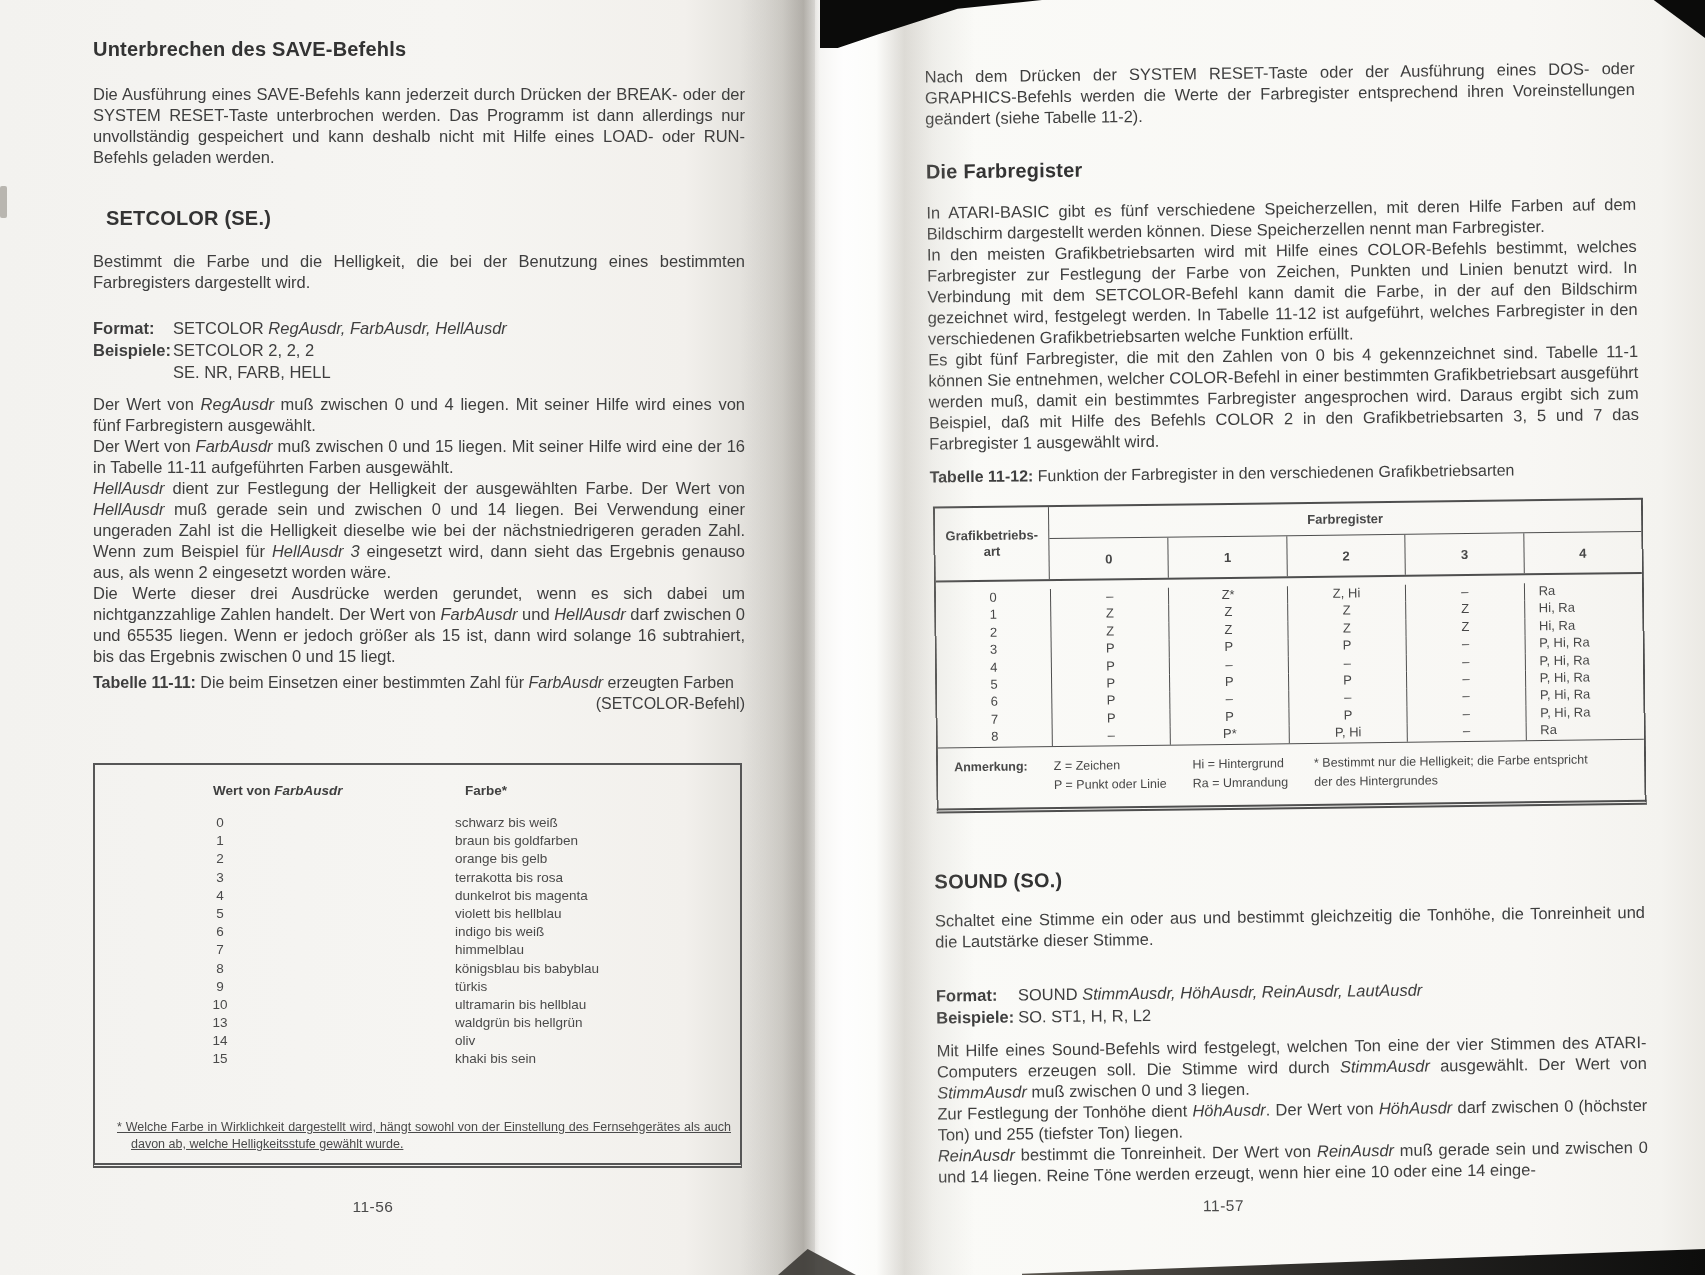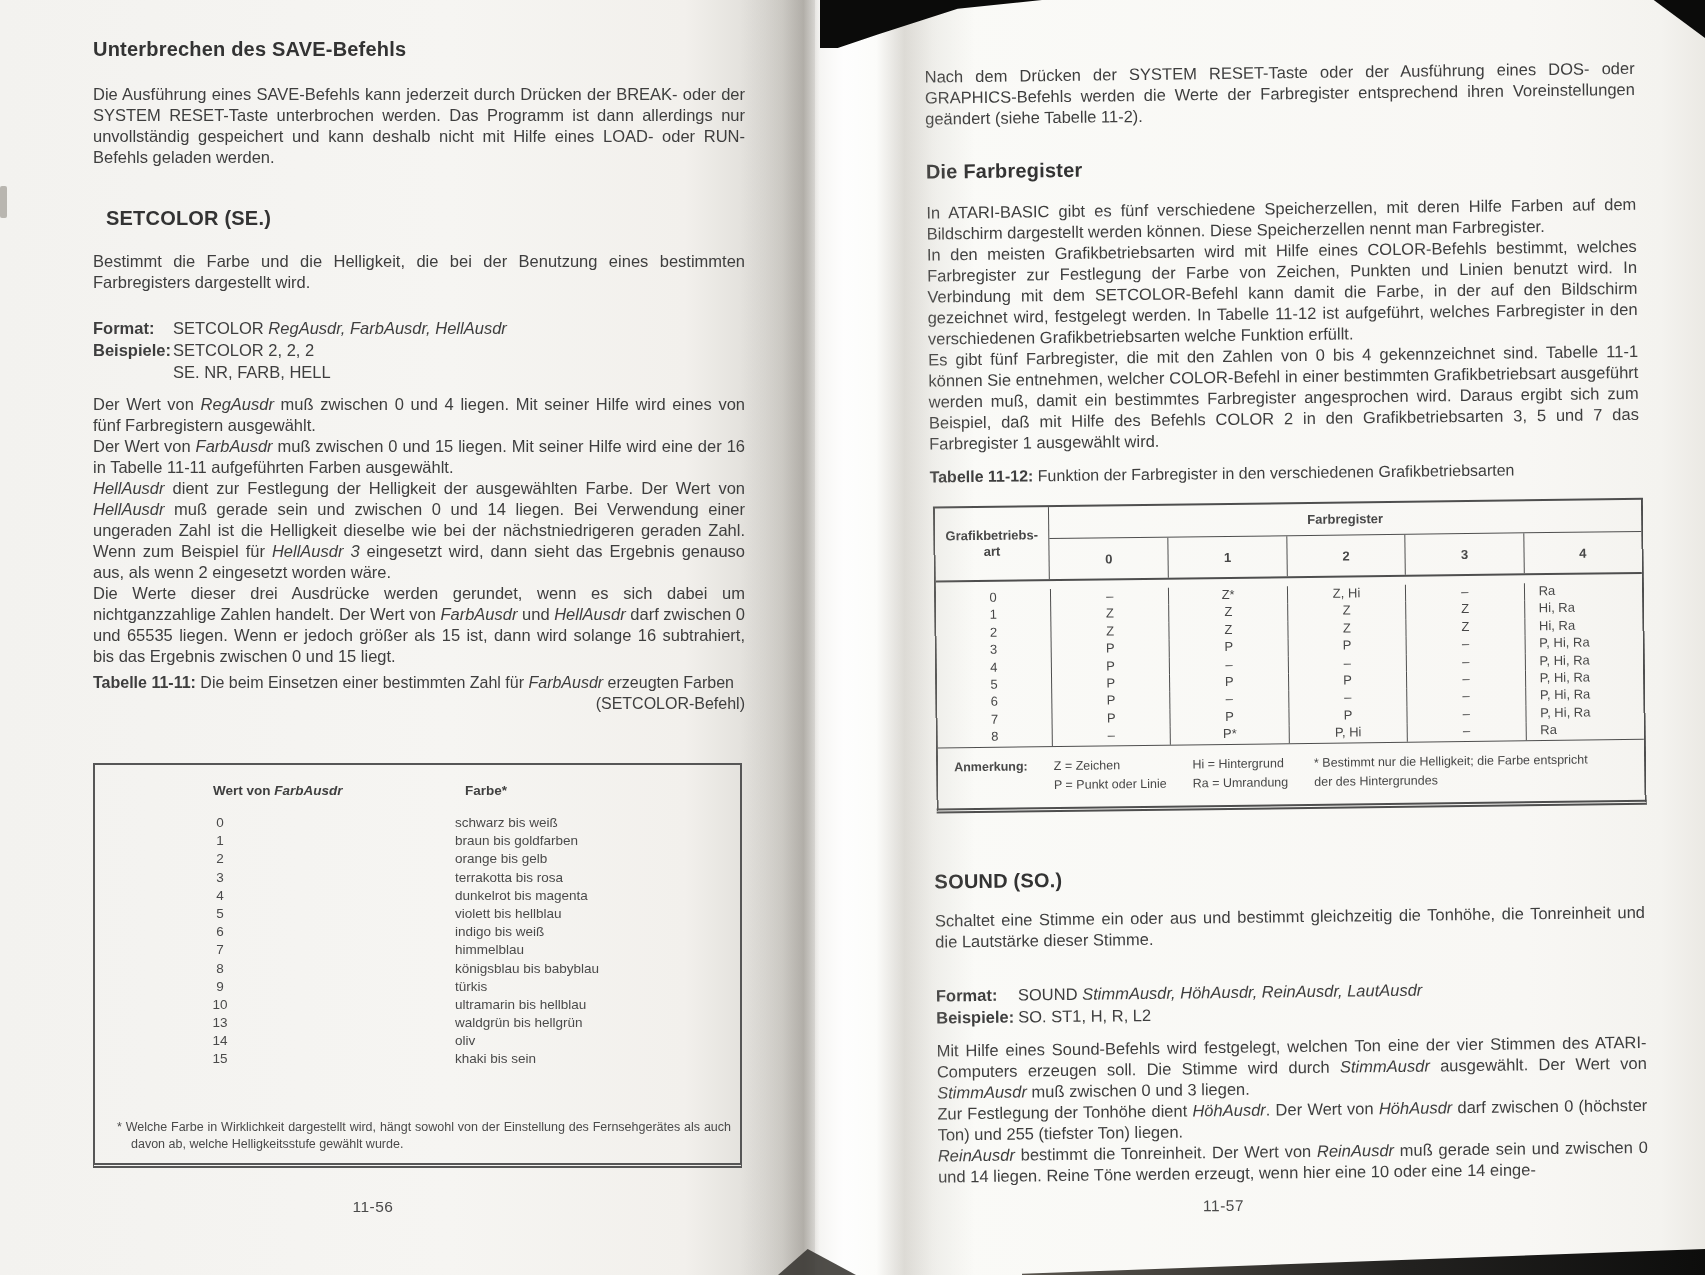--- a/index.html
+++ b/index.html
@@ -35,21 +35,21 @@
   
   .t11{left:93px;top:763px;width:645px;height:398px;border:2px solid #565656;border-bottom:5px double #565656;}
   .t11-h{position:absolute;top:18px;font-size:13.5px;font-weight:bold;color:#3f3f3f;}
   .t11-h1{left:118px;}
   .t11-h2{left:370px;}
   .t11-rows{position:absolute;top:50px;left:0;width:100%;}
   .t11-row{display:flex;height:18.2px;font-size:13.5px;color:#4a4a4a;}
   .t11-num{width:250px;text-align:center;flex:0 0 auto;}
   .t11-color{padding-left:110px;}
   .t11-fn{position:absolute;left:22px;top:354px;width:600px;font-size:12.5px;line-height:17px;color:#4a4a4a;
-    padding-left:14px;text-indent:-14px;text-align:justify;}
+    padding-left:14px;text-indent:-14px;text-align:justify;text-decoration:underline;}
 
   
   .t12{border:2px solid #4e4e4e;border-bottom:5px double #4e4e4e;display:grid;
     grid-template-columns:114px repeat(5,1fr);grid-template-rows:32px 40px 1fr 62px;
     color:#474747;}
   .t12-lbl{grid-row:1/3;grid-column:1;border-right:1px solid #4e4e4e;display:flex;align-items:center;justify-content:center;
     text-align:center;font-size:13px;font-weight:bold;line-height:16px;white-space:pre-line;}
   .t12-grp{grid-row:1;grid-column:2/7;border-bottom:1px solid #4e4e4e;display:flex;align-items:center;justify-content:center;
     font-size:13px;font-weight:bold;}
   .t12-ch{grid-row:2;display:flex;align-items:center;justify-content:center;font-size:13px;font-weight:bold;}

